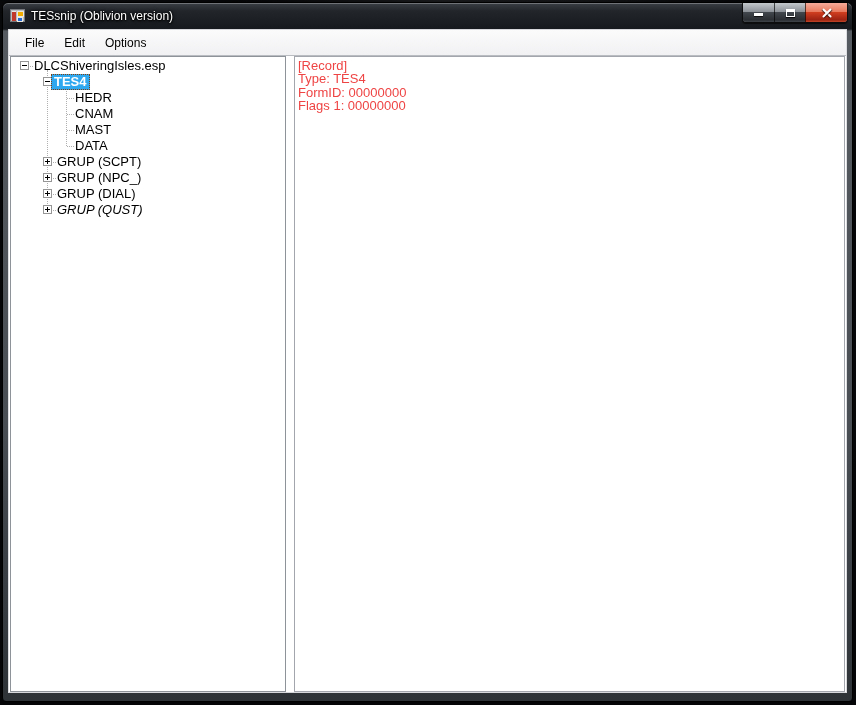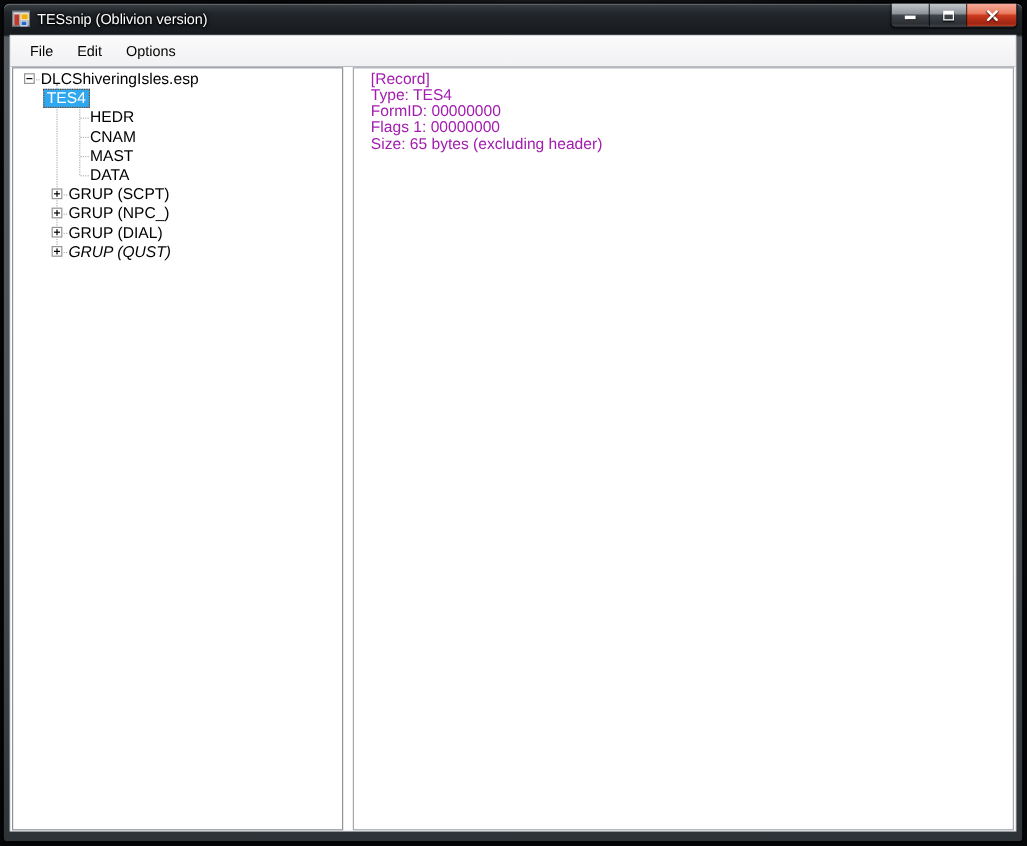--- a/index.html
+++ b/index.html
@@ -102,21 +102,21 @@
   .expander.plus::after { content:""; position:absolute; left:3px; top:1px; width:1px; height:5px; background:#000; }
   .hstub { position:absolute; top:8px; border-top:1px dotted #b0b0b0; }
   .vline { position:absolute; width:1px; border-left:1px dotted #b0b0b0; }
   .vline.a { left:36px; top:13px; height:140px; }
   .vline.b { left:55px; top:31px; height:58px; }
 
   
   .details-panel {
     position:absolute; left:285px; right:1px; top:0; bottom:0;
     background:#fff; border:1px solid #a3a6ac;
-    padding:2px 14px; font-size:13px; line-height:13.4px; color:#a21caf;
+    padding:2px 3px; font-size:13px; line-height:13.4px; color:#ef4444;
     white-space:nowrap; overflow:hidden;
   }
 </style>
 </head>
 <body>
 
 <div class="window">
 
   <div class="titlebar">
     <div class="app-icon">
@@ -155,21 +155,21 @@
           <span class="vline a"></span>
           <span class="vline b"></span>
         <div class="tree-row">
               <span class="expander" style="left: 9px;"></span>
               <span class="hstub" style="left: 19px; width: 3px;"></span>
               <span class="tree-label" style="left: 21px;">DLCShiveringIsles.esp</span>
             </div>
             <div class="tree-row">
               <span class="expander" style="left: 32px;"></span>
               <span class="hstub" style="left: 42px; width: 3px;"></span>
-              <span class="tree-label selected" style="left: 25px;">TES4</span>
+              <span class="tree-label selected" style="left: 40px; font-weight: bold;">TES4</span>
             </div>
             <div class="tree-row">
               <span class="hstub" style="left: 56px; width: 7px;"></span>
               <span class="tree-label" style="left: 62px;">HEDR</span>
             </div>
             <div class="tree-row">
               <span class="hstub" style="left: 56px; width: 7px;"></span>
               <span class="tree-label" style="left: 62px;">CNAM</span>
             </div>
             <div class="tree-row">
@@ -200,18 +200,17 @@
               <span class="hstub" style="left: 42px; width: 3px;"></span>
               <span class="tree-label" style="left: 44px; font-style: italic;">GRUP (QUST)</span>
             </div>
           </div>
       </div>
       <div class="details-panel">
           <div>[Record]</div>
           <div>Type: TES4</div>
           <div>FormID: 00000000</div>
           <div>Flags 1: 00000000</div>
-          <div>Size: 65 bytes (excluding header)</div>
         </div>
     </div>
   </div>
 
 </div>
 
 </body></html>

